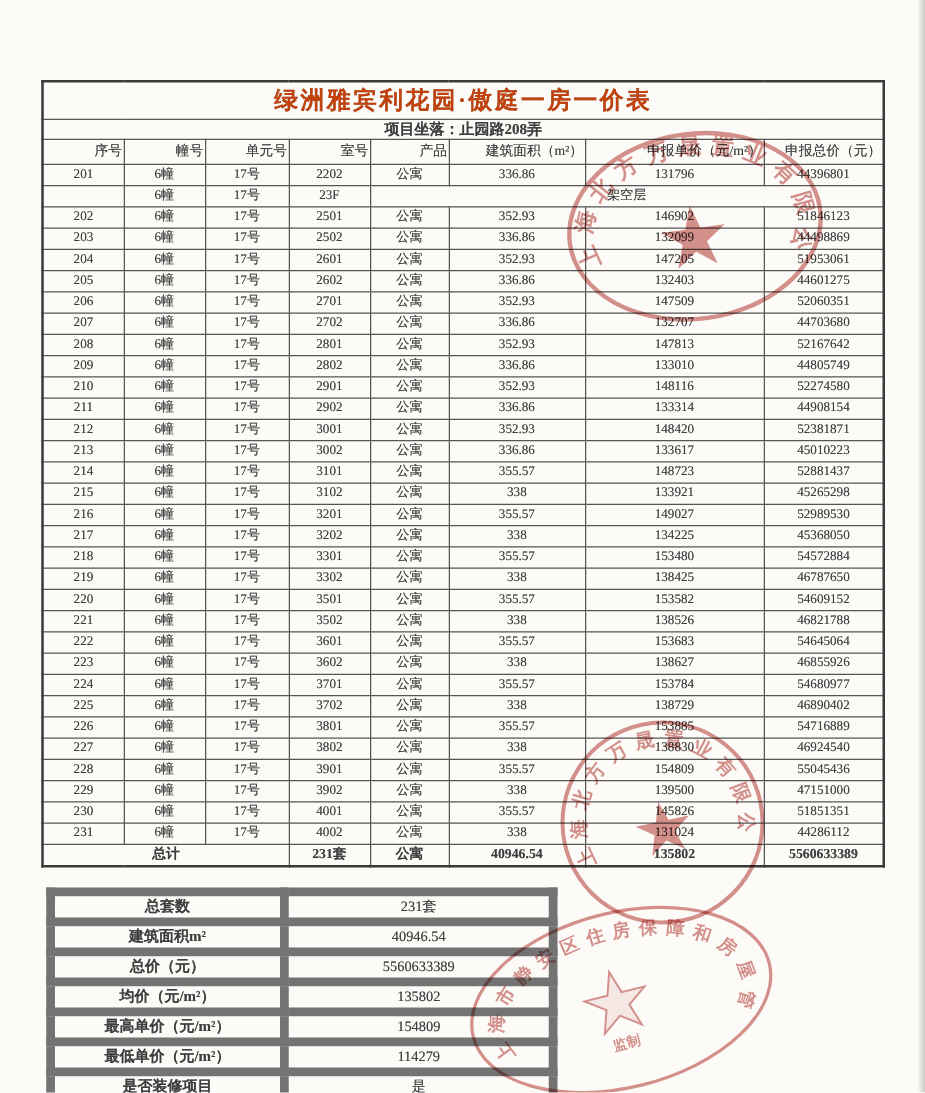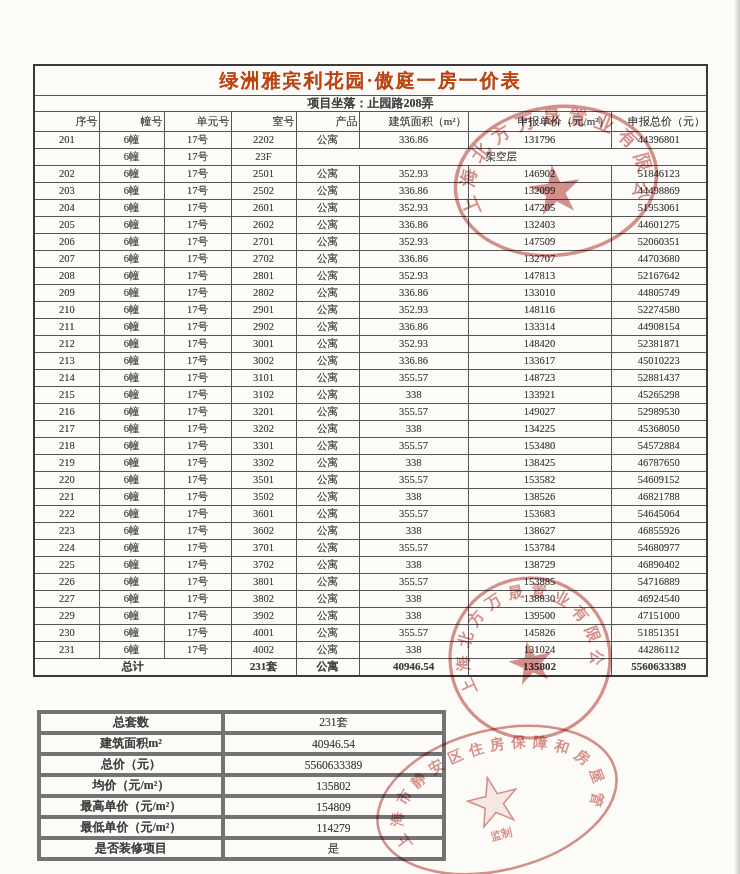--- a/index.html
+++ b/index.html
@@ -30,21 +30,21 @@
   }
   .main .subtitle-row th{font-size:12px;font-weight:bold;height:15px;}
   .main .header-row th{font-size:11px;font-weight:normal;height:19px;text-align:right;}
   .main .total-row td{font-weight:bold;font-size:11px;text-align:center;}
   
   .summary{
     position:absolute;left:37px;top:710px;width:409px;
     border:2px solid #3a3a3a;
   }
   .summary th,.summary td{
-    border:4px solid #737373;height:16.5px;padding:0 2px;
+    border:7px solid #737373;height:16.5px;padding:0 2px;
     text-align:center;vertical-align:middle;color:#3e3e3e;
     white-space:nowrap;text-shadow:0 0 .5px rgba(70,70,70,.55);
   }
   .summary th{width:176px;font-size:12px;font-weight:bold;}
   .summary td{font-size:11.5px;font-weight:normal;}
   
   .stamp{
     position:absolute;mix-blend-mode:multiply;opacity:.60;
     filter:blur(.35px);pointer-events:none;
   }
@@ -357,20 +357,30 @@
         <td>227</td>
         <td>6幢</td>
         <td>17号</td>
         <td>3802</td>
         <td>公寓</td>
         <td>338</td>
         <td>138830</td>
         <td>46924540</td>
       </tr>
       <tr>
+        <td>228</td>
+        <td>6幢</td>
+        <td>17号</td>
+        <td>3901</td>
+        <td>公寓</td>
+        <td>355.57</td>
+        <td>154809</td>
+        <td>55045436</td>
+      </tr>
+      <tr>
         <td>229</td>
         <td>6幢</td>
         <td>17号</td>
         <td>3902</td>
         <td>公寓</td>
         <td>338</td>
         <td>139500</td>
         <td>47151000</td>
       </tr>
       <tr>

